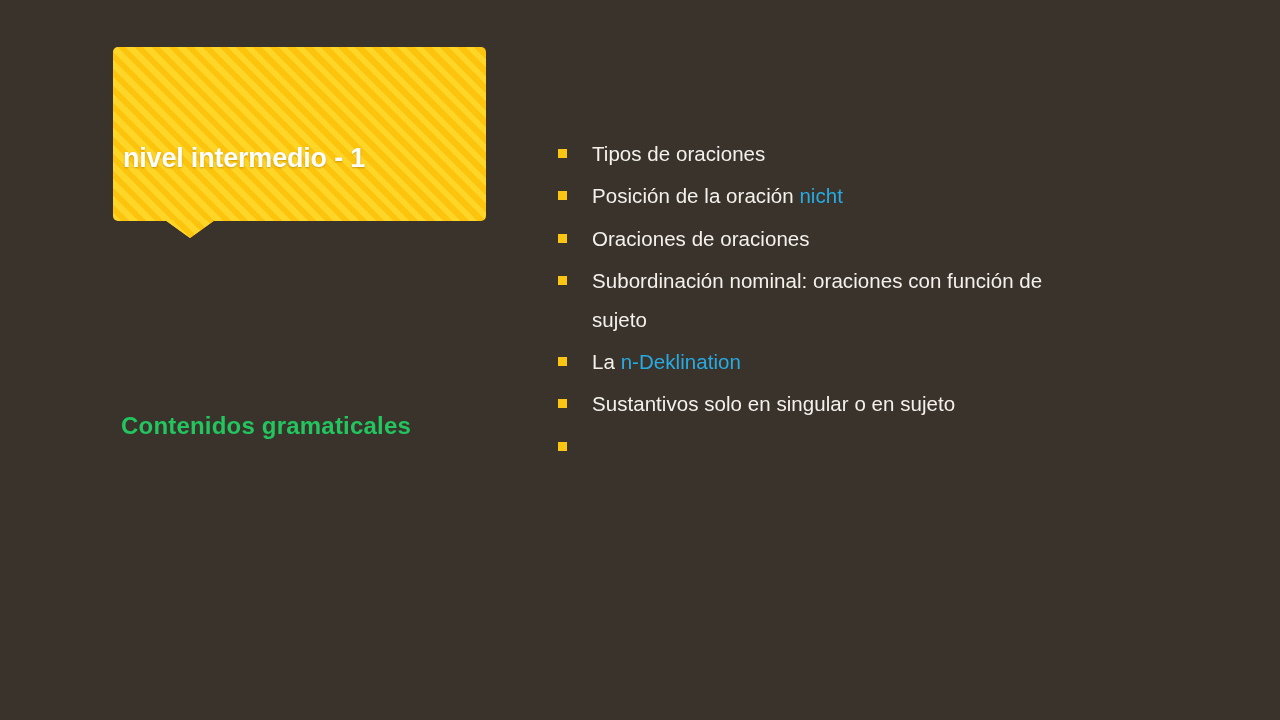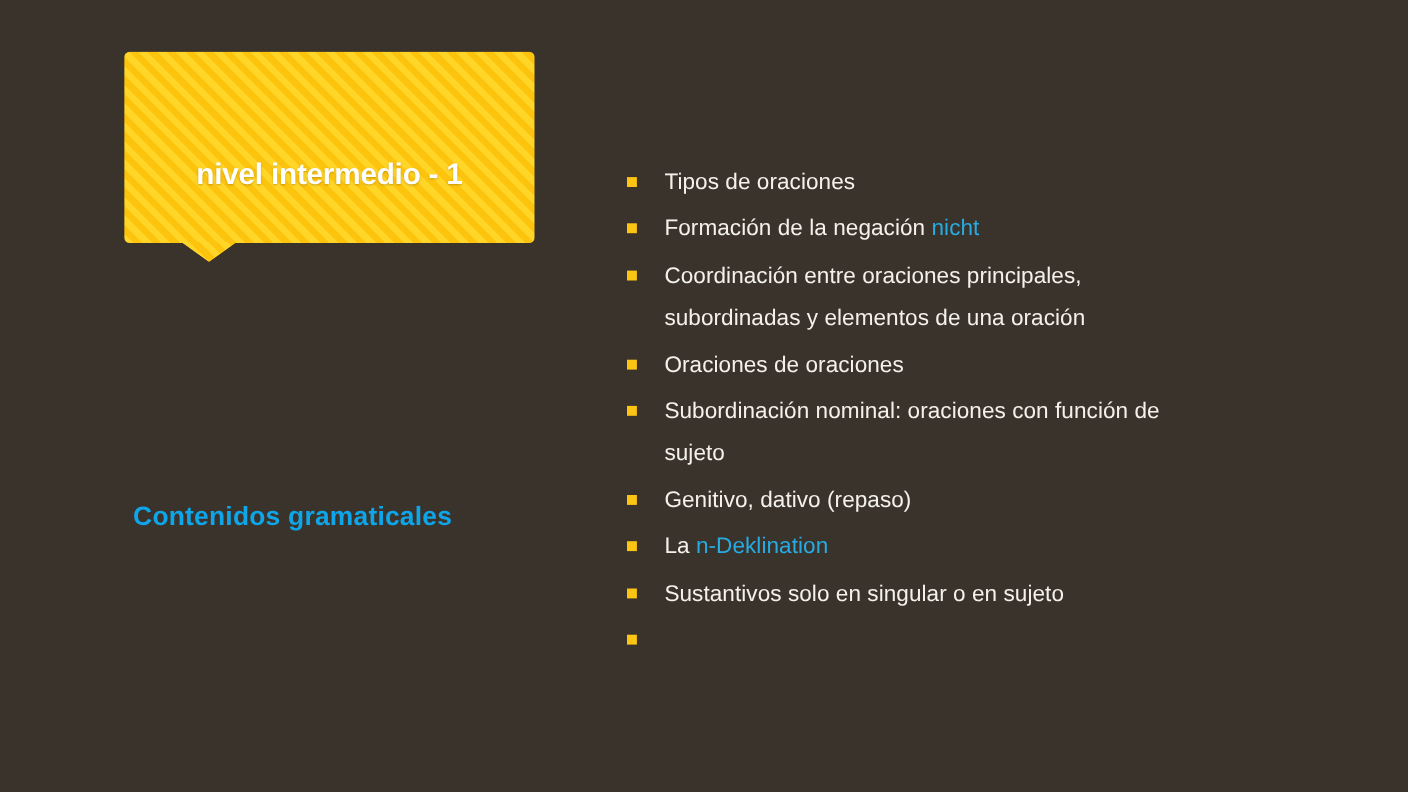--- a/index.html
+++ b/index.html
@@ -55,21 +55,20 @@
     position: absolute;
     left: 10px;
     top: 96px;
     width: 353px;
     font-size: 27px;
     font-weight: bold;
     color: #ffffff;
     letter-spacing: -0.2px;
     text-shadow: 0 1px 2px rgba(120, 85, 0, .40);
     white-space: nowrap;
-    text-align: center;
   }
 
   
   .callout-tail {
     position: absolute;
     left: 52px;
     top: 173px;
     width: 0;
     height: 0;
     border-left: 25px solid transparent;
@@ -92,33 +91,32 @@
     clip-path: polygon(0 0, 100% 0, 50% 100%);
   }
 
   
   .caption {
     position: absolute;
     left: 121px;
     top: 412px;
     font-size: 24px;
     font-weight: bold;
-    color: #0ea5e9;
+    color: #22c55e;
     letter-spacing: 0.2px;
     white-space: nowrap;
-    margin-top: 44px;
   }
 
   
   .bullets {
     position: absolute;
     left: 554px;
     top: 131px;
     width: 520px;
-    margin: 16px;
+    margin: 4px;
     padding: 0;
     list-style: none;
   }
 
   .bullet-item {
     position: relative;
     padding-left: 34px;
     margin: 0 0 4px 0;
     font-size: 20.5px;
     line-height: 38.4px;
@@ -149,23 +147,22 @@
       <div class="callout-title">nivel intermedio - 1</div>
     </div>
     <div class="callout-tail"></div>
     <div class="callout-tail-stripes"></div>
   </div>
 
   <div class="caption">Contenidos gramaticales</div>
 
   <ul class="bullets" id="bullet-list">
       <li class="bullet-item"><span class="bullet-marker"></span><span><span>Tipos de oraciones</span></span></li>
-      <li class="bullet-item"><span class="bullet-marker"></span><span><span>Formación de la negación </span><span class="accent">nicht</span></span></li>
-      <li class="bullet-item"><span class="bullet-marker"></span><span><span>Coordinación entre oraciones principales, subordinadas y elementos de una oración</span></span></li>
+      <li class="bullet-item"><span class="bullet-marker"></span><span><span>Posición de la oración </span><span class="accent">nicht</span></span></li>
       <li class="bullet-item"><span class="bullet-marker"></span><span><span>Oraciones de oraciones</span></span></li>
       <li class="bullet-item"><span class="bullet-marker"></span><span><span>Subordinación nominal: oraciones con función de sujeto</span></span></li>
-      <li class="bullet-item"><span class="bullet-marker"></span><span><span>Genitivo, dativo (repaso)</span></span></li>
+      <li class="bullet-item"><span class="bullet-marker"></span></li>
       <li class="bullet-item"><span class="bullet-marker"></span><span><span>La </span><span class="accent">n-Deklination</span></span></li>
       <li class="bullet-item"><span class="bullet-marker"></span><span><span>Sustantivos solo en singular o en sujeto</span></span></li>
       <li class="bullet-item"><span class="bullet-marker"></span></li>
     </ul>
 
 </div>
 
 </body></html>

